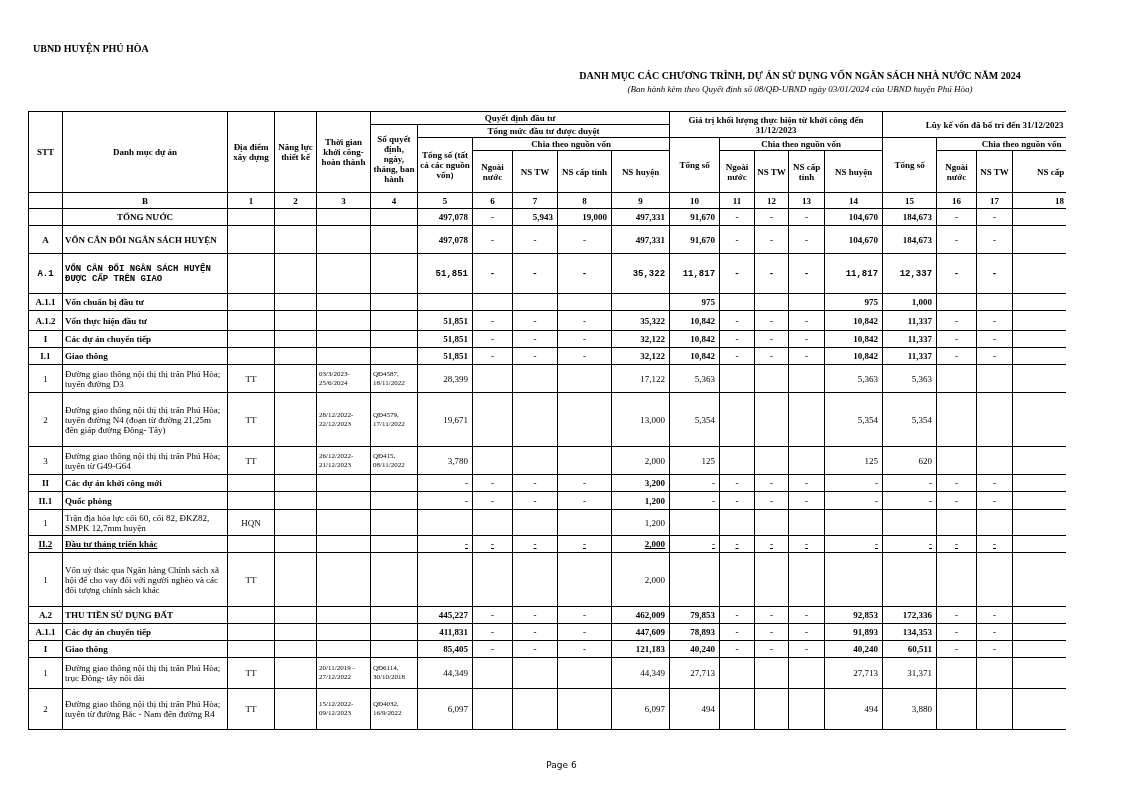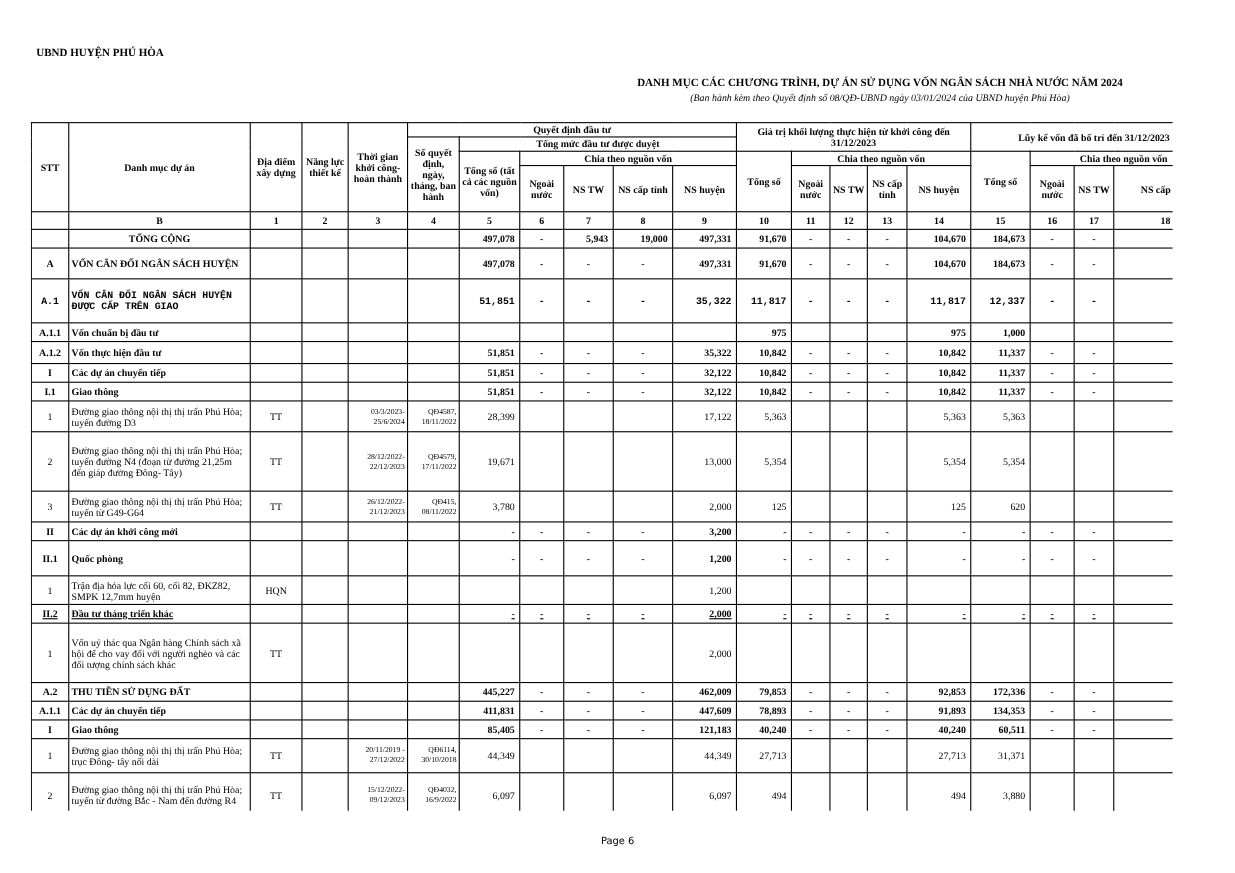--- a/index.html
+++ b/index.html
@@ -8,21 +8,21 @@
   .org { position: absolute; left: 33px; top: 43px; font-size: 10px; font-weight: bold; text-align: center; }
   .title { position: absolute; left: 400px; width: 1040px; top: 70px; text-align: center; font-size: 10px; font-weight: bold; margin-left: -120px; }
   .subtitle { position: absolute; left: 280px; width: 1040px; top: 84px; text-align: center; font-size: 9px; font-style: italic; }
   .sheet { position: absolute; left: 28px; top: 111px; width: 1038px; height: 626px; overflow: hidden; }
   table { border-collapse: collapse; table-layout: fixed; width: 1078px; font-size: 9px; }
   td, th { border: 1px solid #000; padding: 0 2px; vertical-align: middle; overflow: hidden; line-height: 10px; }
   th { font-weight: bold; text-align: center; font-size: 9px; }
   td.num { text-align: right; padding-right: 4px; }
   td.ctr { text-align: center; }
   td.left { text-align: left; }
-  td.small { font-size: 7px; text-align: right; line-height: 9px; }
+  td.small { font-size: 7px; text-align: left; line-height: 9px; }
   tr.bold td { font-weight: bold; }
   tr.colnum td { font-weight: bold; text-align: center; height: 15px; }
   .footer { position: absolute; left: 0; width: 1123px; top: 760px; text-align: center; font-family: "DejaVu Sans", sans-serif; font-size: 9px; }
 </style>
 </head>
 <body>
 
 <div class="org">UBND HUYỆN PHÚ HÒA</div>
 <div class="title">DANH MỤC CÁC CHƯƠNG TRÌNH, DỰ ÁN SỬ DỤNG VỐN NGÂN SÁCH NHÀ NƯỚC NĂM 2024</div>
 <div class="subtitle">(Ban hành kèm theo Quyết định số 08/QĐ-UBND ngày 03/01/2024 của UBND huyện Phú Hòa)</div>
@@ -106,21 +106,21 @@
           <td>12</td>
           <td>13</td>
           <td>14</td>
           <td>15</td>
           <td>16</td>
           <td>17</td>
           <td>18</td>
         </tr>
         <tr class="bold" style="height: 17px;">
           <td class="ctr"></td>
-          <td class="ctr">TỔNG CỘNG</td>
+          <td class="ctr">TỔNG NƯỚC</td>
           <td class="ctr"></td>
           <td class="ctr"></td>
           <td class="small"></td>
           <td class="small"></td>
           <td class="num">497,078</td>
           <td class="ctr">-</td>
           <td class="num">5,943</td>
           <td class="num">19,000</td>
           <td class="num">497,331</td>
           <td class="num">91,670</td>
@@ -357,21 +357,21 @@
           <td class="ctr">-</td>
           <td class="ctr">-</td>
           <td class="ctr">-</td>
           <td class="num">-</td>
           <td class="num">-</td>
           <td class="ctr">-</td>
           <td class="ctr">-</td>
           <td class="num">-</td>
           <td></td>
         </tr>
-        <tr class="bold" style="height: 32px;">
+        <tr class="bold" style="height: 18px;">
           <td class="ctr">II.1</td>
           <td class="left">Quốc phòng</td>
           <td class="ctr"></td>
           <td class="ctr"></td>
           <td class="small"></td>
           <td class="small"></td>
           <td class="num">-</td>
           <td class="ctr">-</td>
           <td class="ctr">-</td>
           <td class="ctr">-</td>

